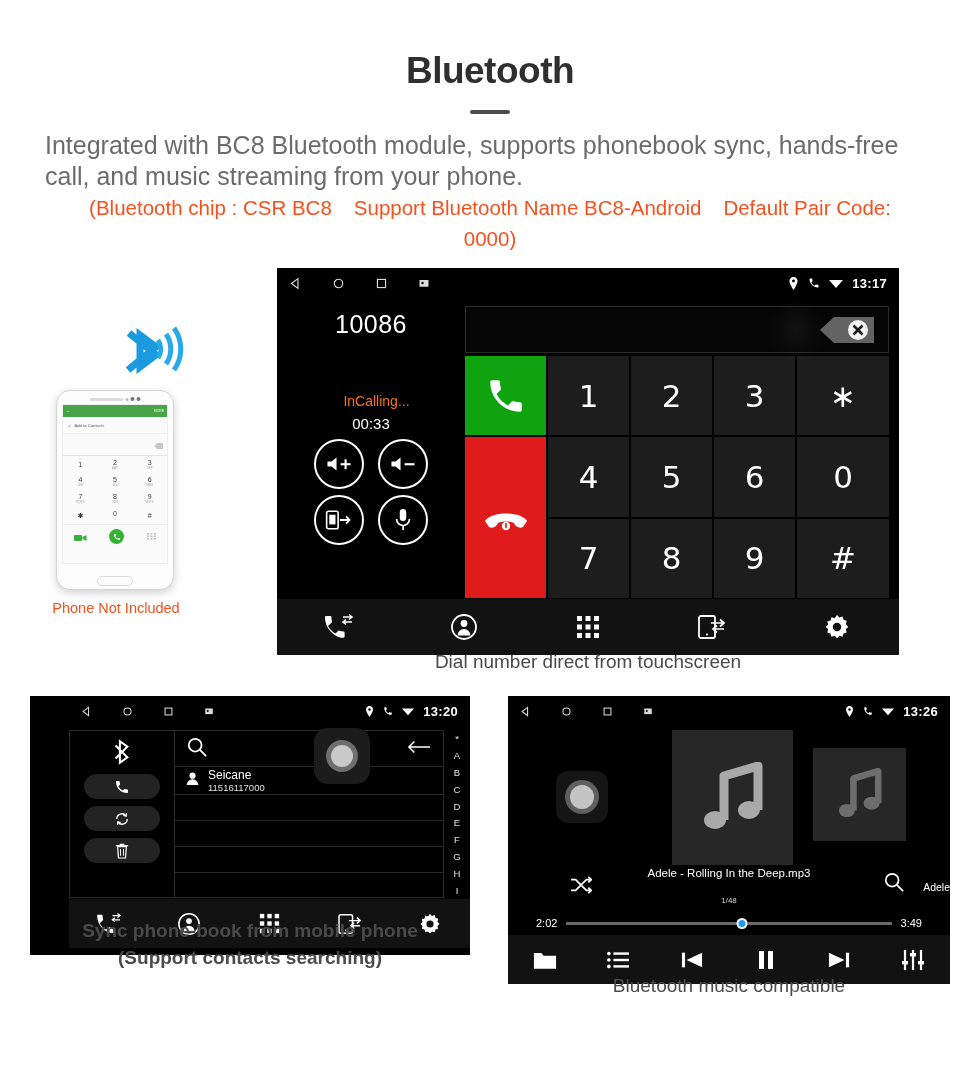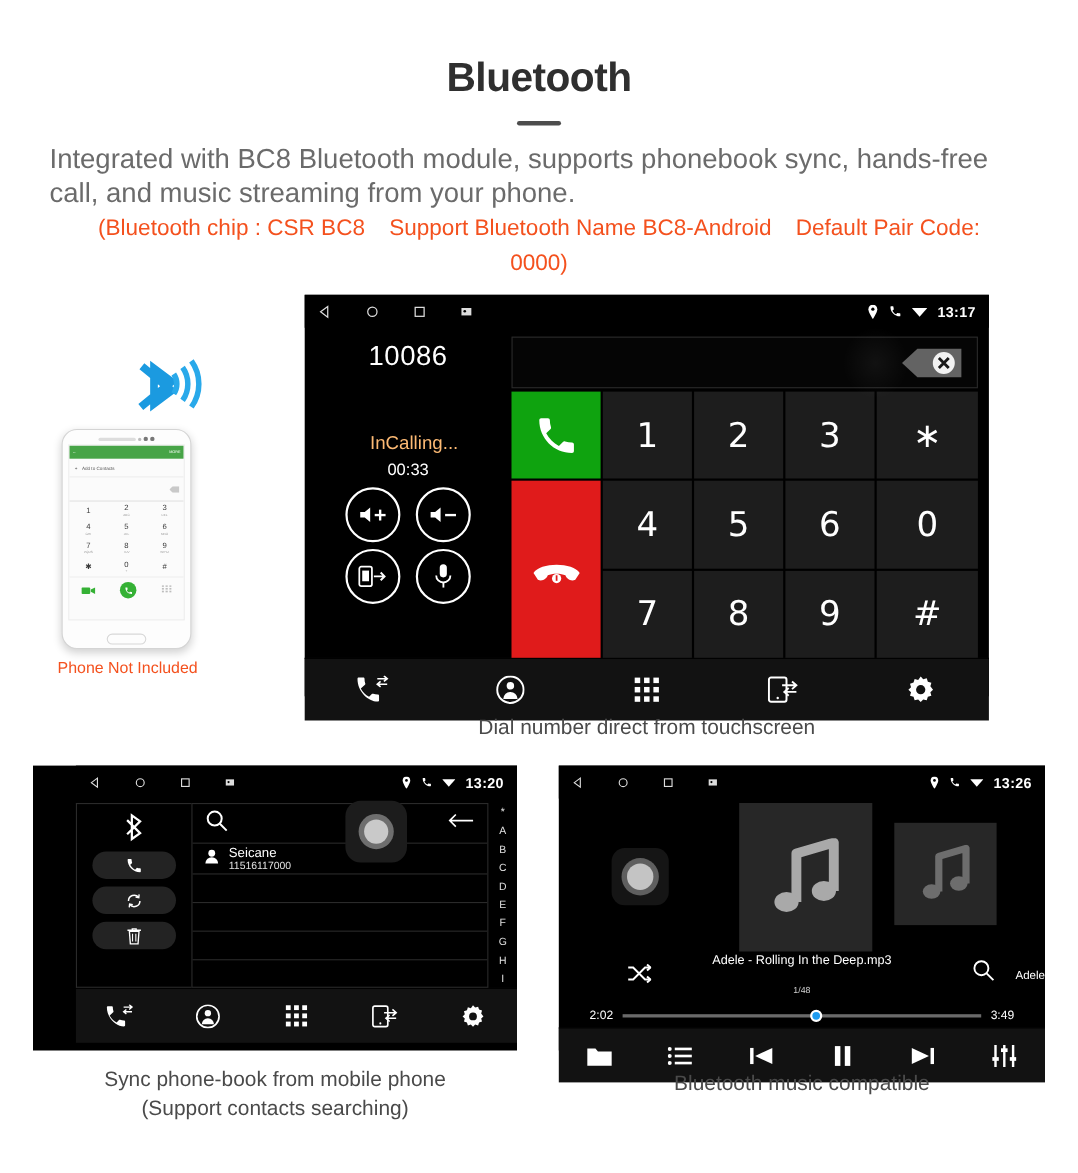--- a/index.html
+++ b/index.html
@@ -62,21 +62,21 @@
   
   #dialer-screen { left: 277px; top: 268px; width: 622px; height: 365px; }
   .dial-body { display: flex; height: 300px; }
   .dial-left {
     width: 188px; position: relative;
     display: flex; flex-direction: column; align-items: center;
   }
   .dial-number {
     color: #fff; font-size: 25px; margin-top: 12px; letter-spacing: .5px;
   }
-  .dial-status { color: #fdba74; font-size: 17px; margin-top: 54px; margin-left: 11px; }
+  .dial-status { color: #f97316; font-size: 14px; margin-top: 54px; margin-left: 11px; }
   .dial-timer { color: #fff; font-size: 15px; margin-top: 6px; }
   .dial-ctrls {
     margin-top: 7px;
     display: grid; grid-template-columns: 1fr 1fr;
     gap: 6px 14px;
   }
   .cbtn {
     width: 50px; height: 50px; border-radius: 50%;
     border: 2px solid #fff;
     display: flex; align-items: center; justify-content: center;
@@ -645,21 +645,21 @@
     </span>
     <span class="nbi">
       <svg width="22" height="22" viewBox="0 0 26 26">
           <path d="M13 1 l2.3 2.4 3.2-.9 1 3.2 3.2 1-.9 3.2L24.2 13l-2.4 2.3.9 3.2-3.2 1-1 3.2-3.2-.9L13 24.2l-2.3-2.4-3.2.9-1-3.2-3.2-1 .9-3.2L1.8 13l2.4-2.3-.9-3.2 3.2-1 1-3.2 3.2.9z" fill="#fff"></path>
           <circle cx="13" cy="13" r="4.2" fill="#121212"></circle>
         </svg>
     </span>
   </div>
 </div>
 
-<div class="caption" style="left:30px; top:968px; width:440px;">
+<div class="caption" style="left:30px; top:917px; width:440px;font-weight:bold;">
   <div>Sync phone-book from mobile phone</div>
   <div>(Support contacts searching)</div>
 </div>
 
 <div id="music-screen" class="android">
   <div class="statusbar">
     <div class="sb-left">
       <span class="ico"><svg width="11" height="11" viewBox="0 0 16 16">
             <path d="M11 2 L3 8 L11 14 Z" fill="none" stroke="#dcdcdc" stroke-width="1.5"></path>
           </svg></span>

